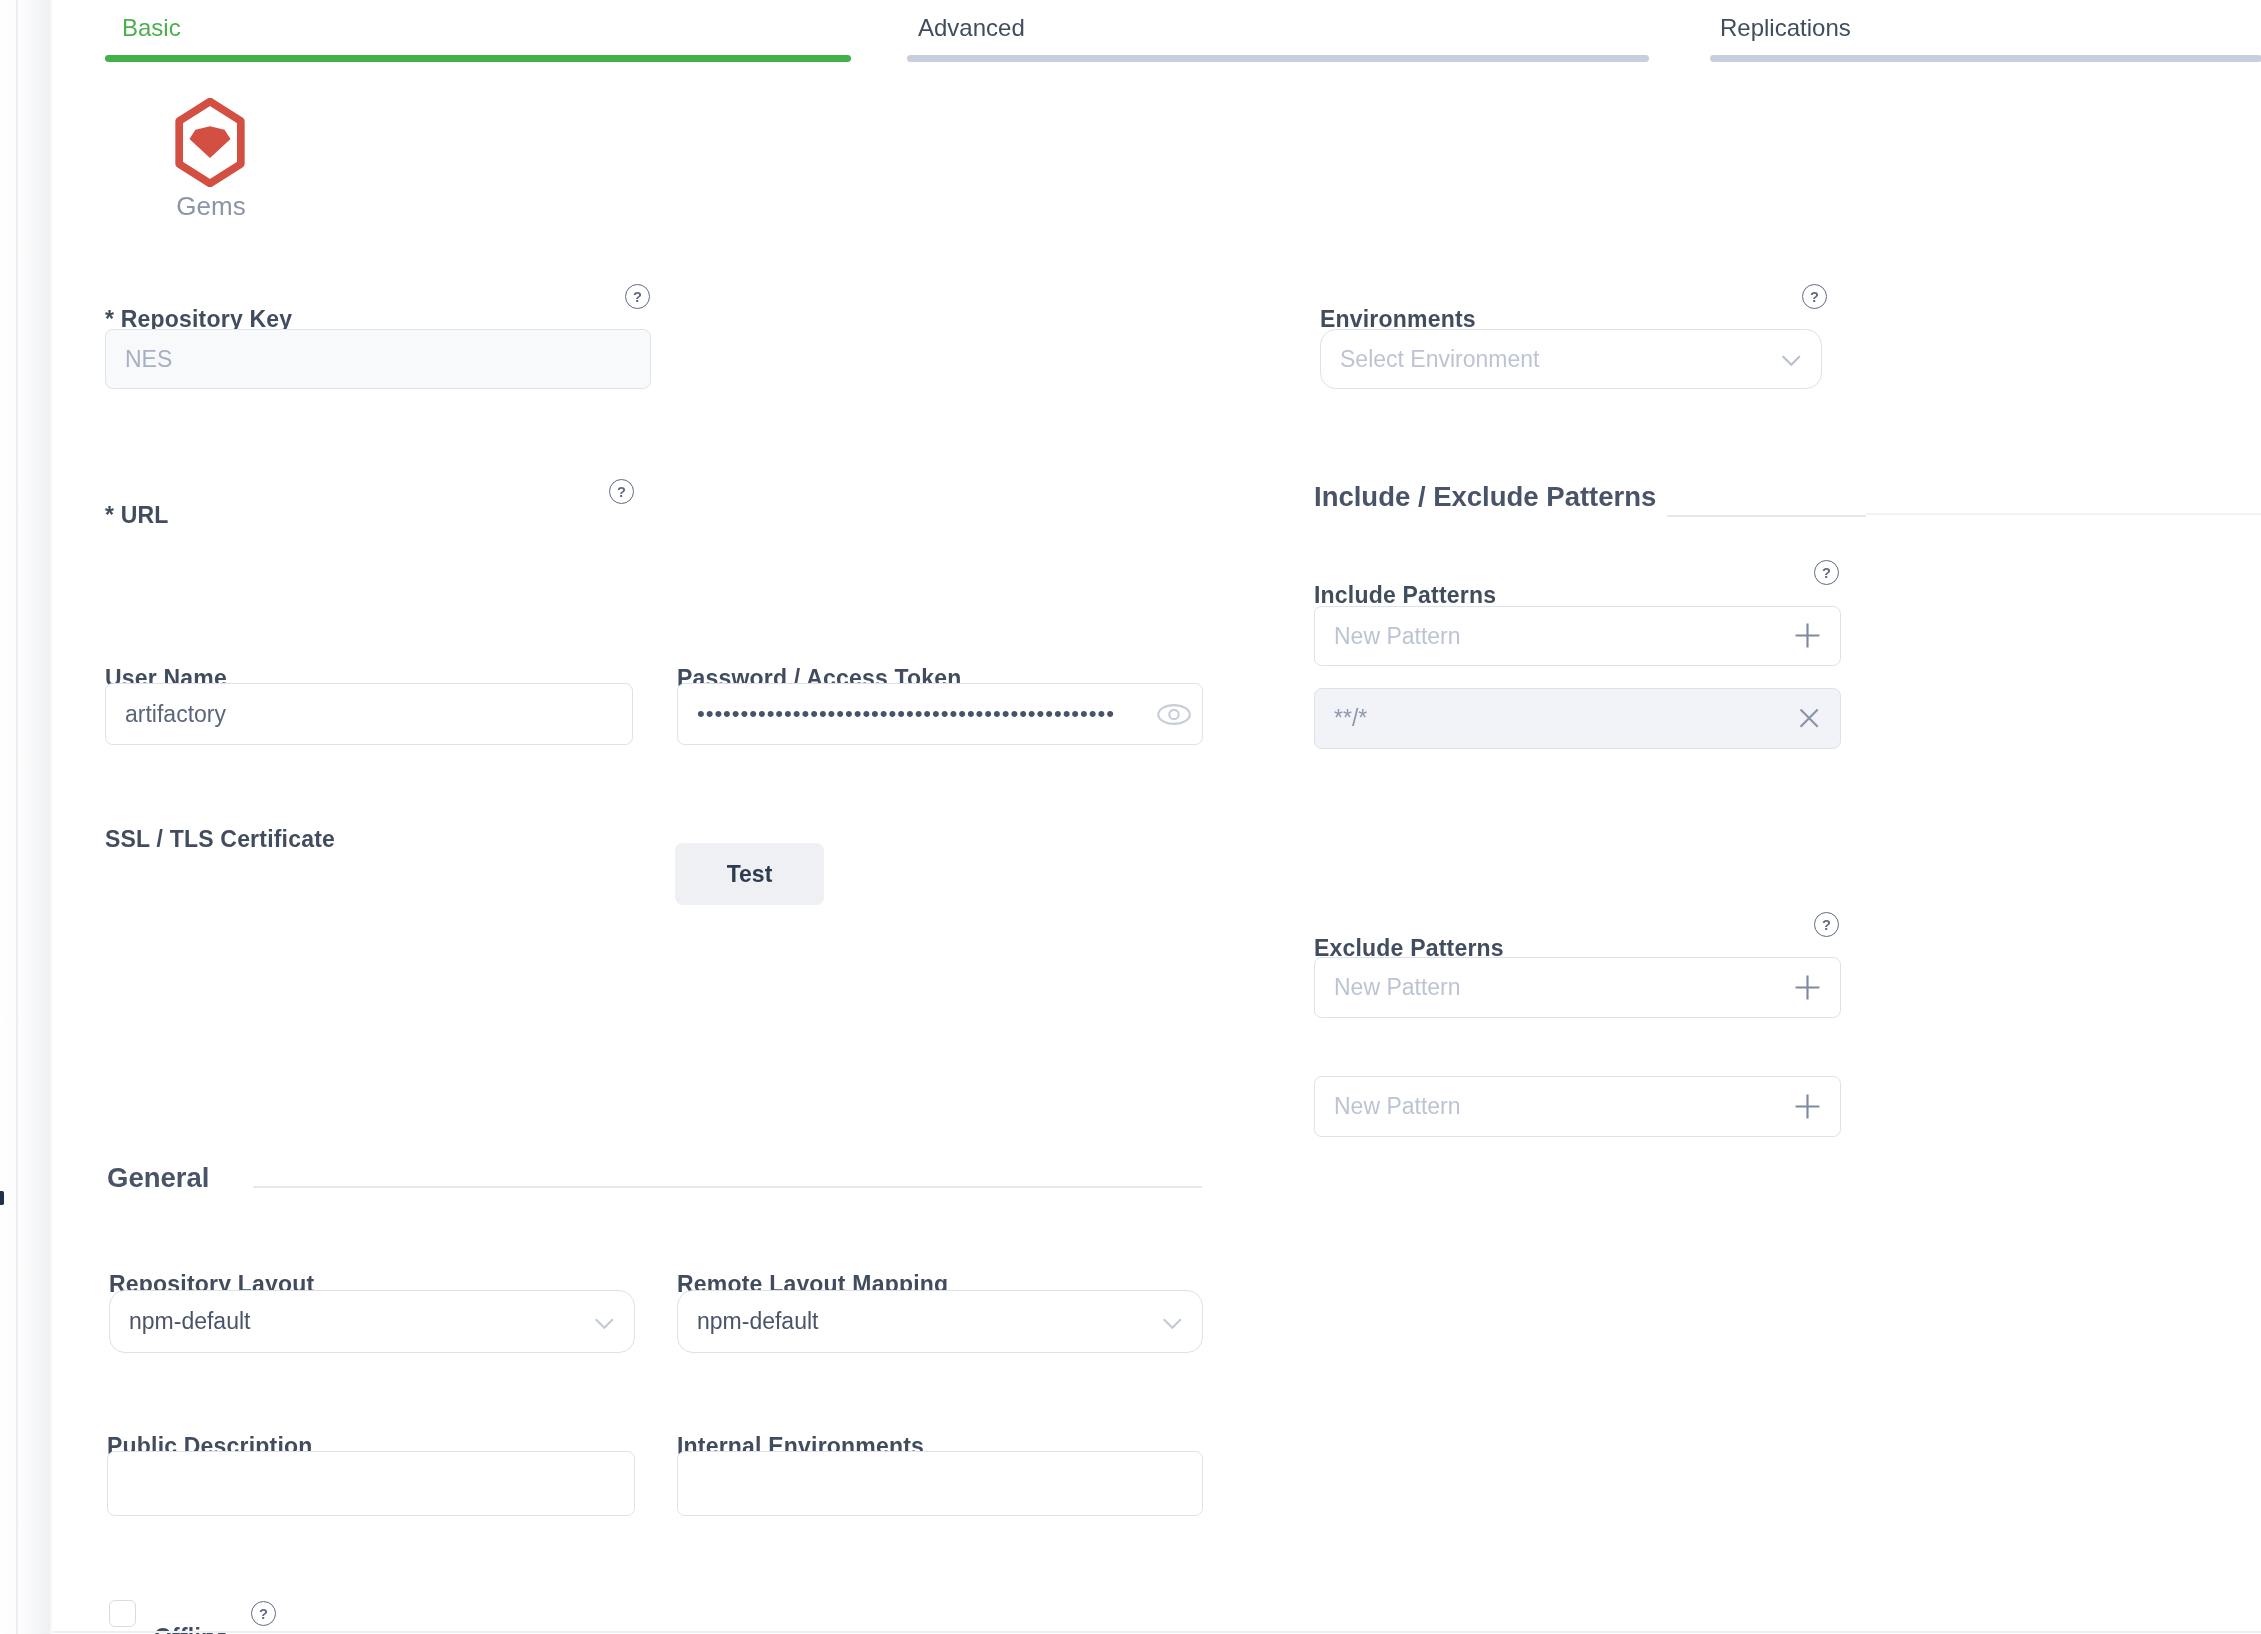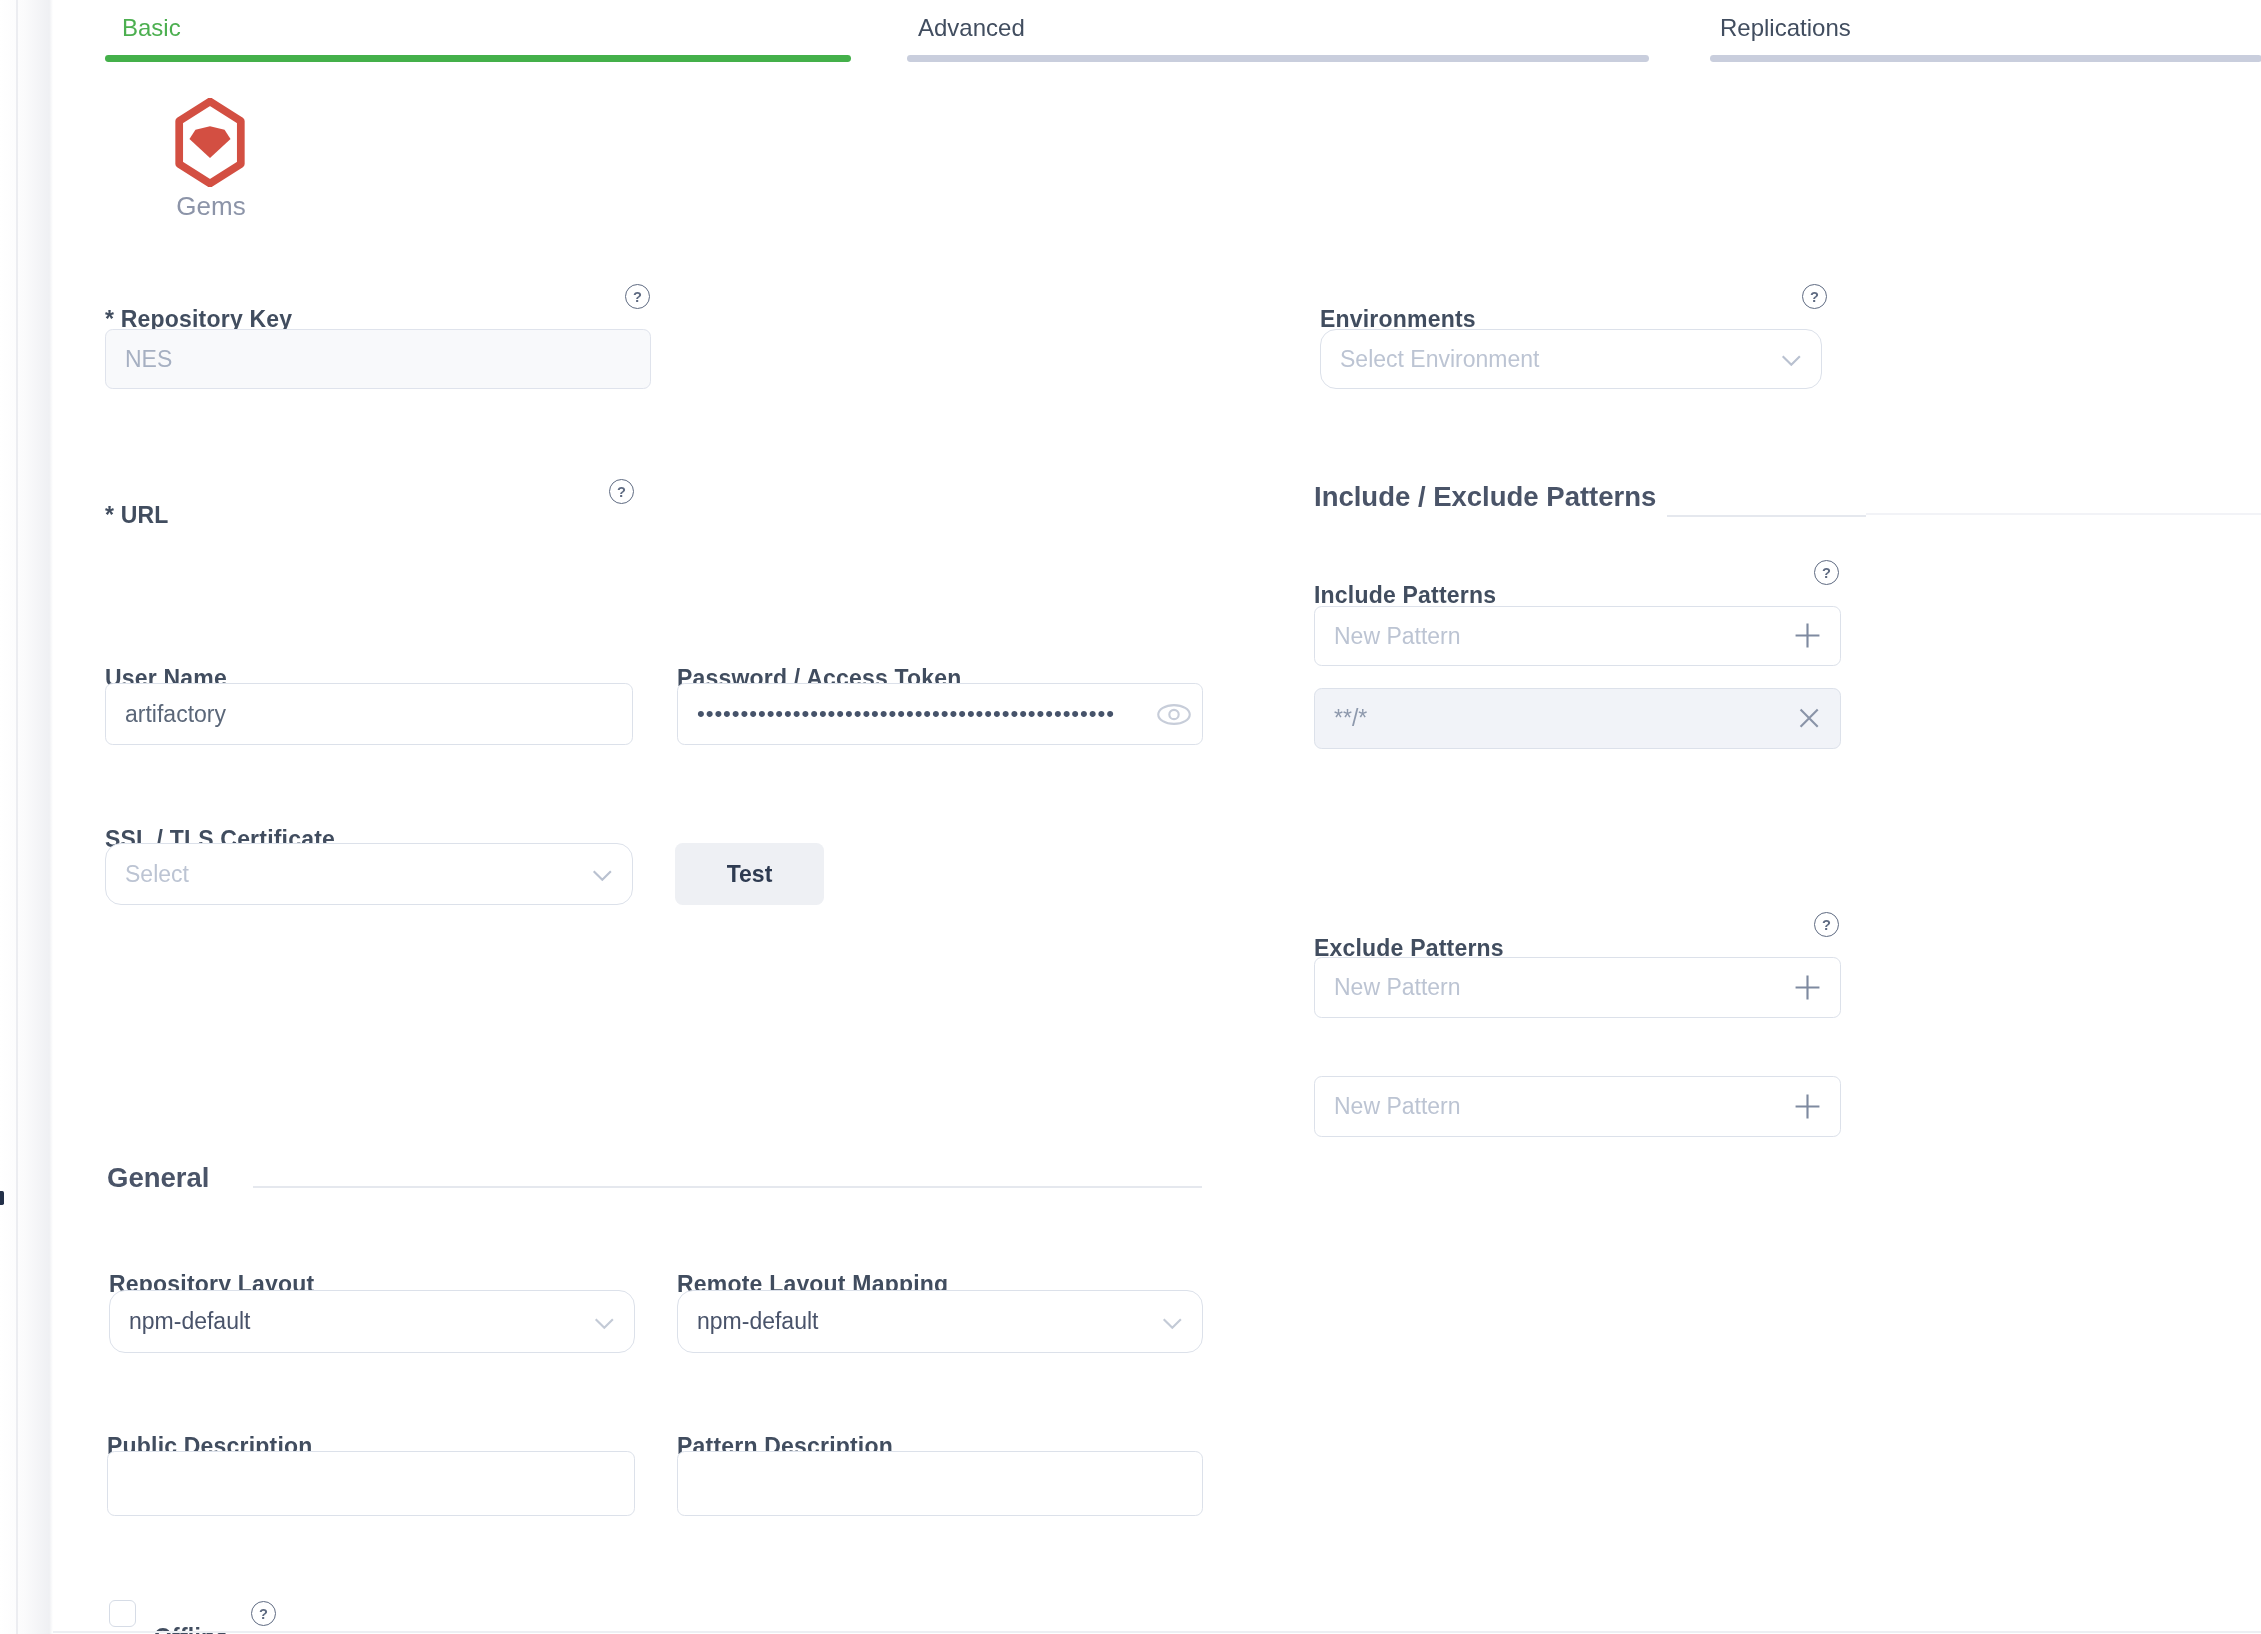--- a/index.html
+++ b/index.html
@@ -114,28 +114,20 @@
   <div class="lbl" style="left:677px;top:641px;">Password / Access Token</div>
   <input class="inp pwd" style="left: 677px; top: 683px; width: 526px; height: 62px;" readonly="" value="••••••••••••••••••••••••••••••••••••••••••••••••">
   <span class="icon-btn" style="left:1156px;top:703px;">
     <svg width="36" height="23" viewBox="0 0 42 27">
       <ellipse cx="21" cy="13.5" rx="18.5" ry="11" fill="none" stroke="#c7cdd9" stroke-width="2.5"></ellipse>
       <circle cx="21" cy="13.5" r="5.5" fill="none" stroke="#c7cdd9" stroke-width="2.5"></circle>
     </svg>
   </span>
 
   <div class="lbl" style="left:105px;top:802px;">SSL / TLS Certificate</div>
-  <div class="sel" style="left:105px;top:843px;width:528px;height:62px;">
-    <span class="ph">Select</span>
-    <span class="chev">
-      <svg width="20.6" height="12" viewBox="0 0 24 14">
-          <path d="M2 2l10 10L22 2" fill="none" stroke="#b9c1d0" stroke-width="2.5"></path>
-        </svg>
-    </span>
-  </div>
   <button class="btn" style="left:675px;top:843px;width:149px;height:62px;">Test</button>
 
   <div class="lbl" style="left:1314px;top:911px;">Exclude Patterns</div>
   <div class="help" style="left:1814px;top:912px;">?</div>
   <input class="inp" style="left: 1314px; top: 957px; width: 527px; height: 61px;" readonly="" placeholder="New Pattern">
   <span class="icon-btn" style="left:1793px;top:973px;">
     <svg width="29" height="29" viewBox="0 0 34 34">
         <path d="M17 3v28M3 17h28" stroke="#7e8aa0" stroke-width="2.5"></path>
       </svg>
   </span>
@@ -165,21 +157,21 @@
     <span class="chev">
       <svg width="20.6" height="12" viewBox="0 0 24 14">
           <path d="M2 2l10 10L22 2" fill="none" stroke="#c3cad6" stroke-width="2.5"></path>
         </svg>
     </span>
   </div>
 
   <div class="lbl" style="left:107px;top:1409px;">Public Description</div>
   <textarea class="ta" style="left: 107px; top: 1451px; width: 528px; height: 65px;" readonly=""></textarea>
 
-  <div class="lbl" style="left:677px;top:1409px;">Pattern Description</div>
+  <div class="lbl" style="left:677px;top:1409px;">Internal Environments</div>
   <textarea class="ta" style="left: 677px; top: 1451px; width: 526px; height: 65px;" readonly=""></textarea>
 
   <div class="checkbox" style="left:109px;top:1600px;"></div>
   <div class="lbl" style="left:154px;top:1600px;">Offline</div>
   <div class="help" style="left:251px;top:1601px;">?</div>
 
   <div class="hairline"></div>
 </div>
 
 

